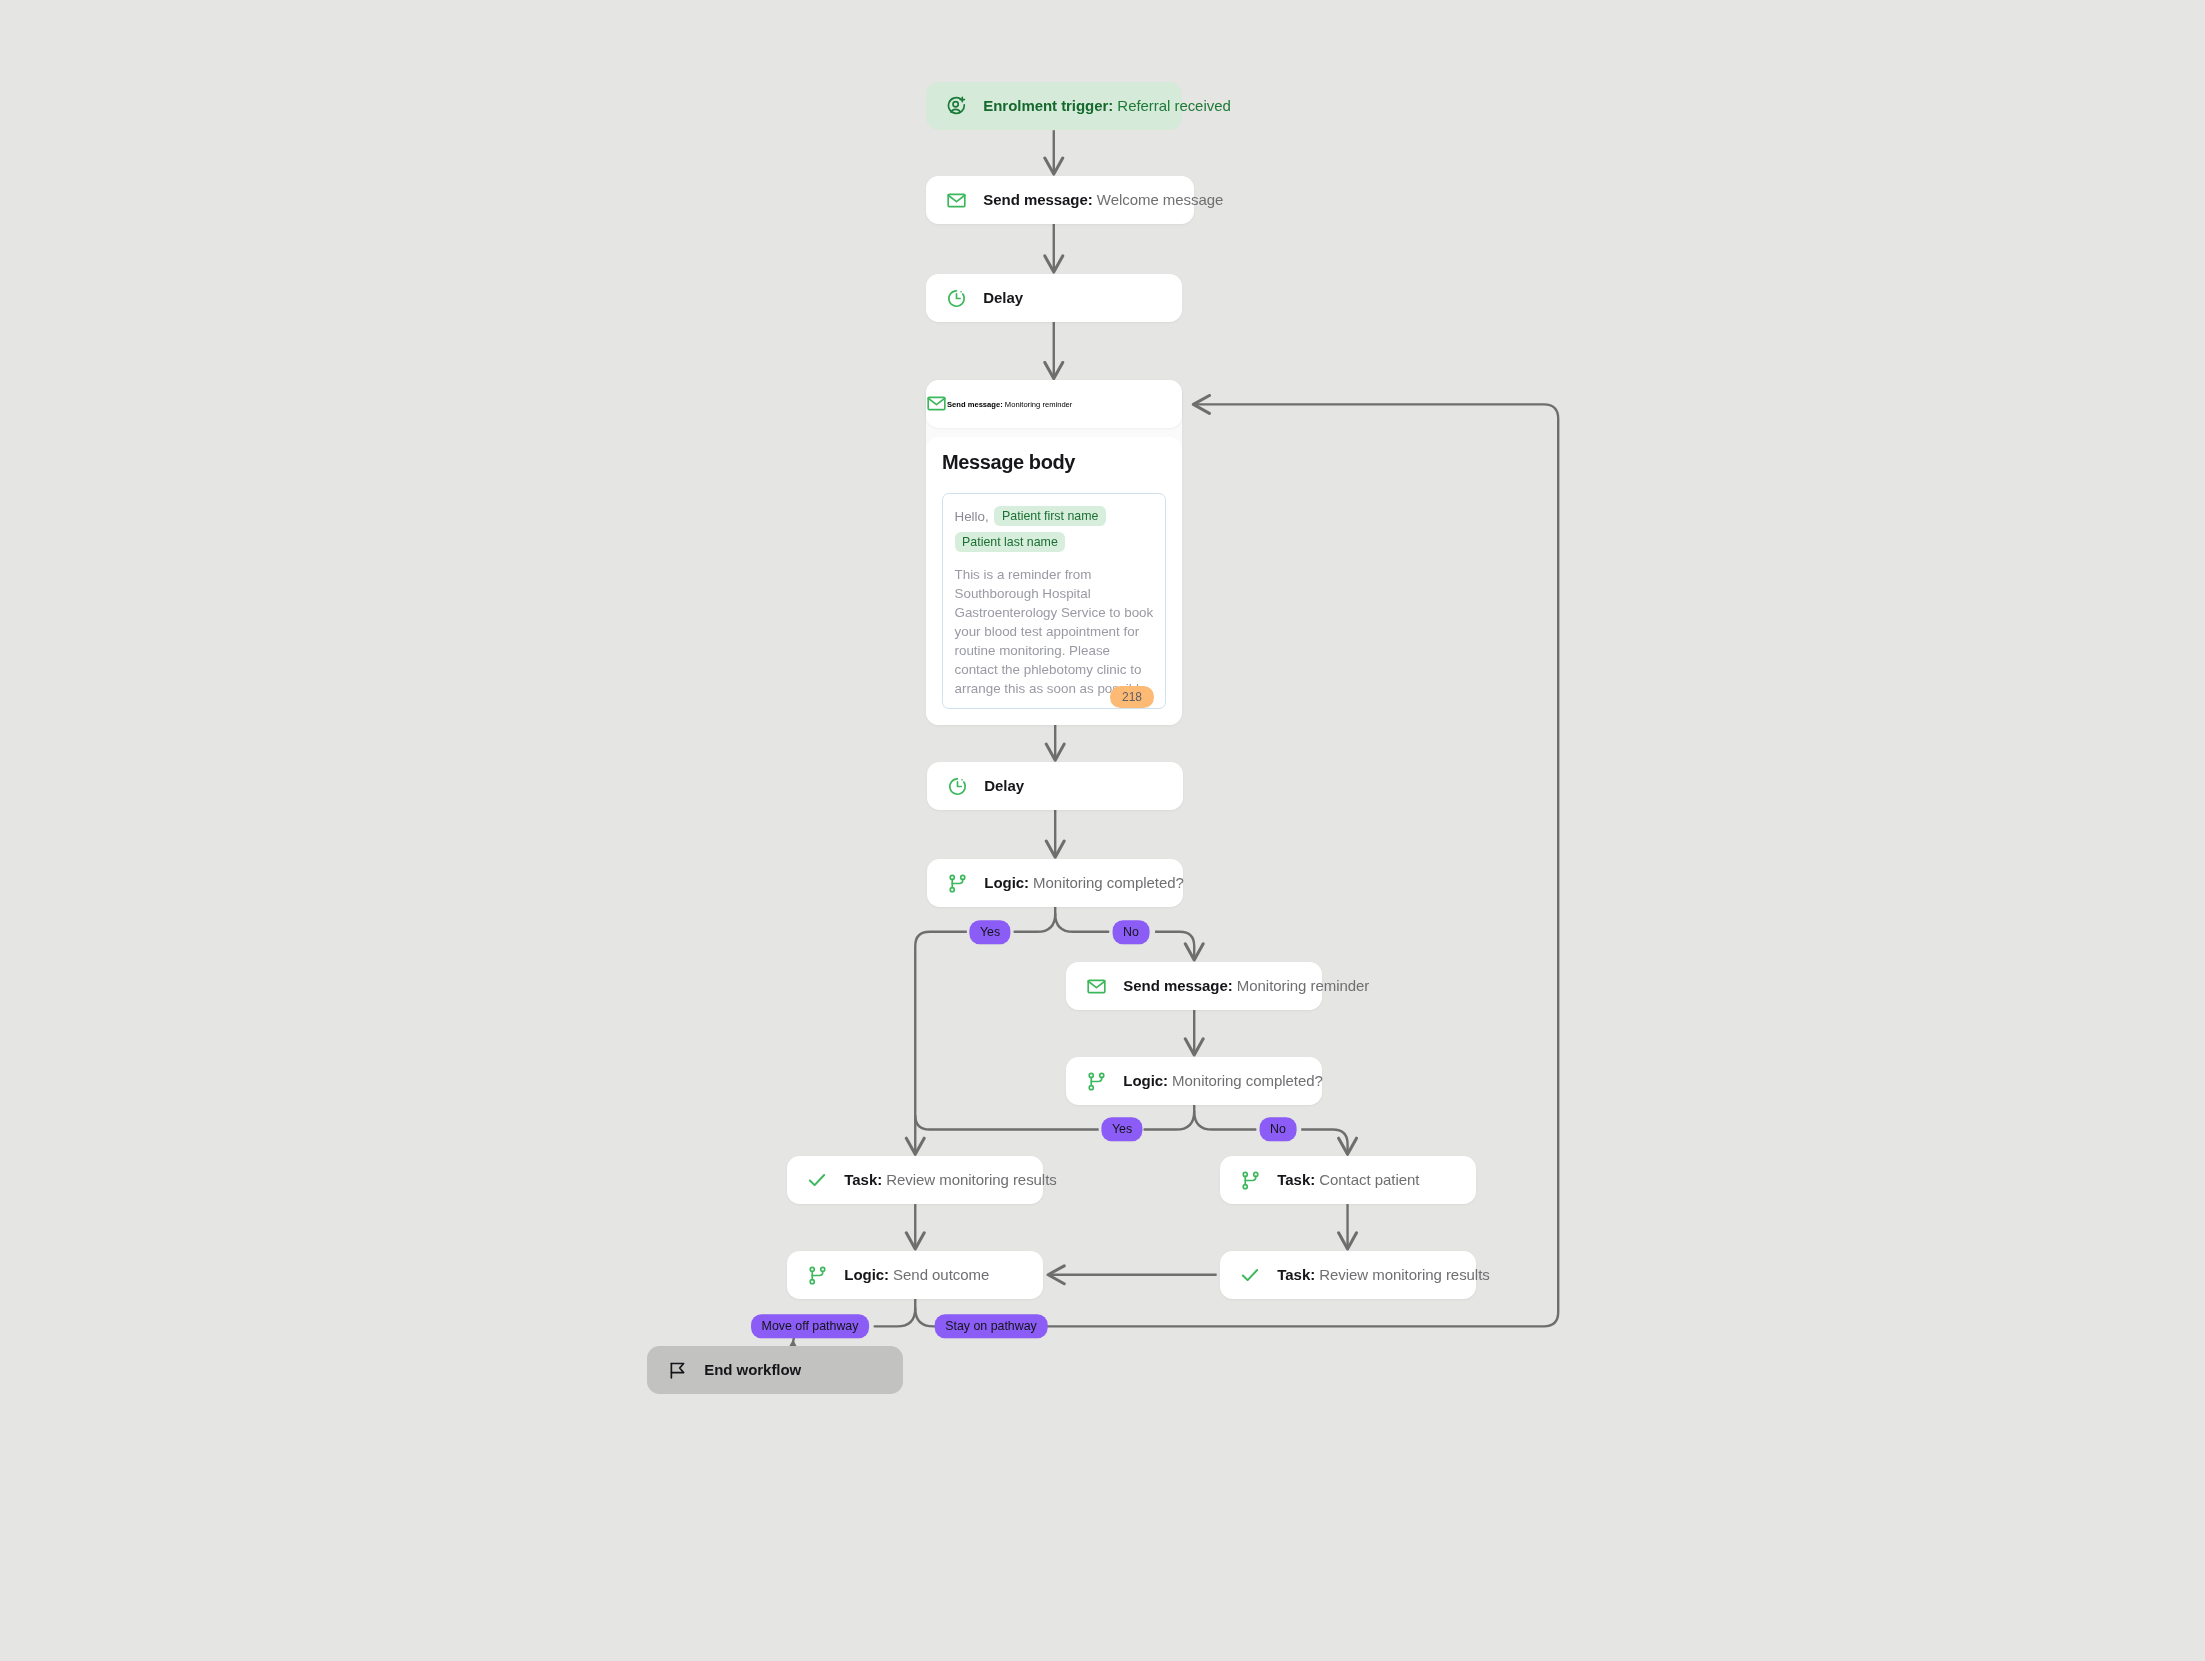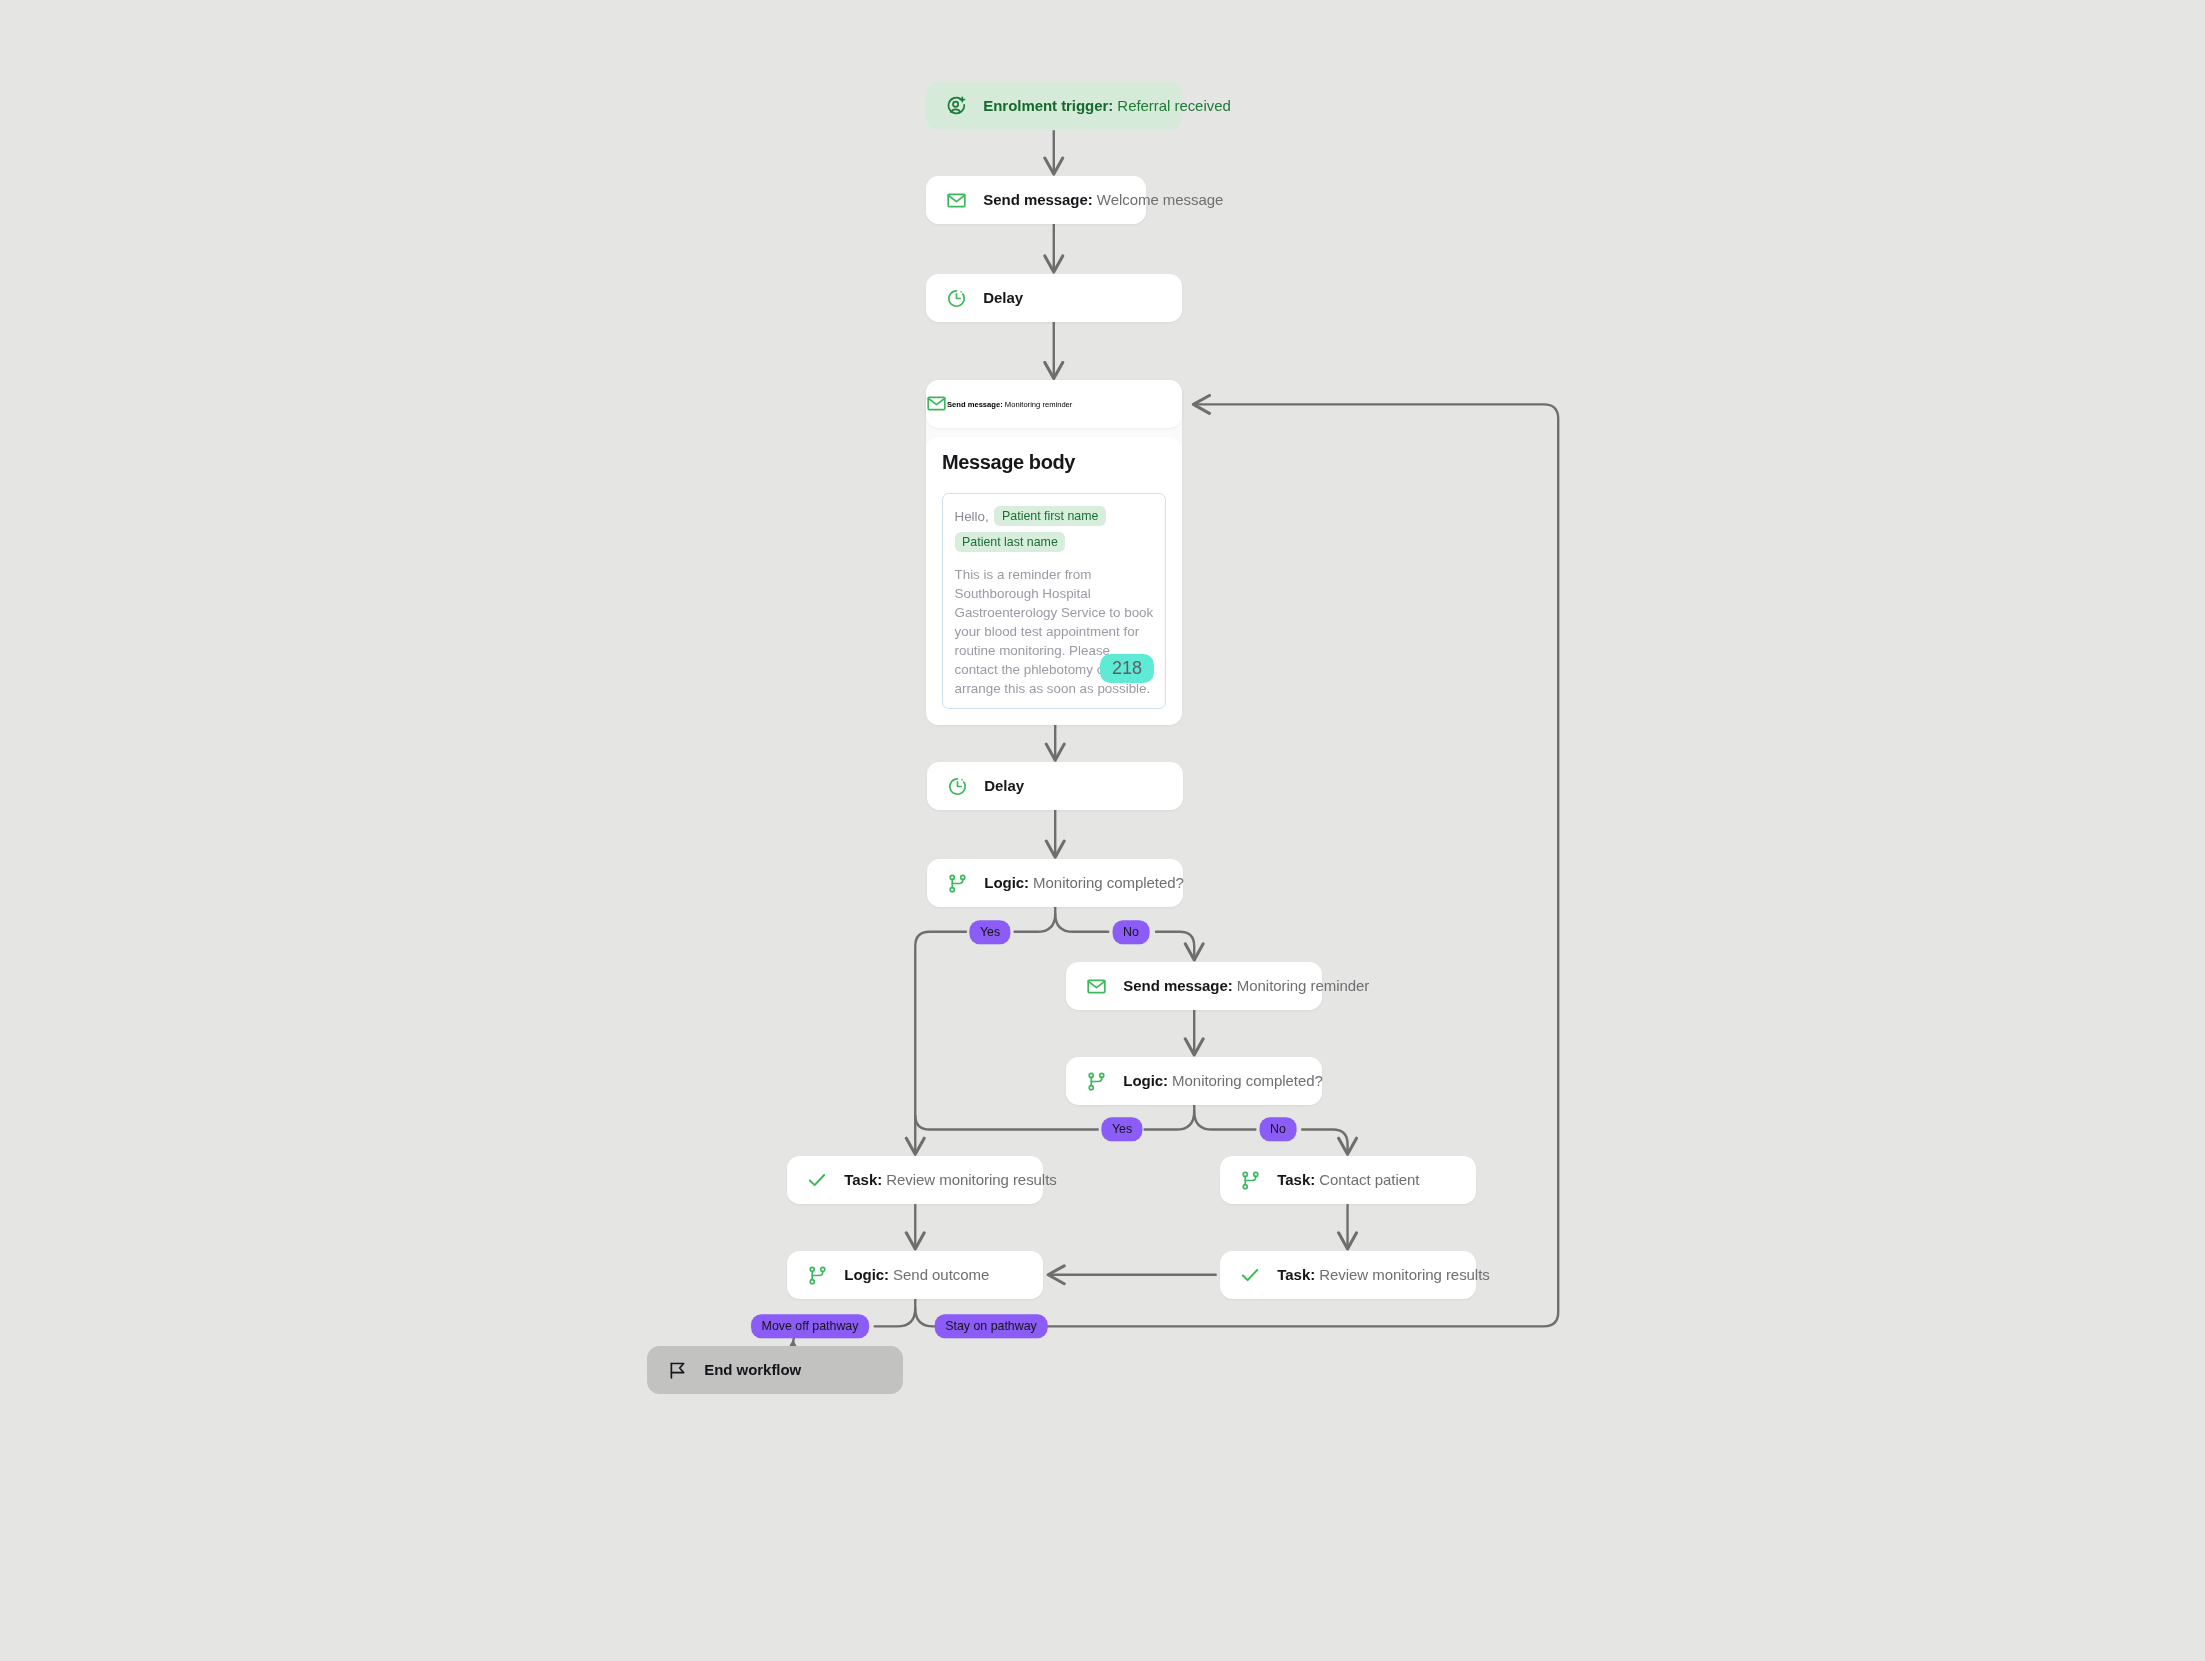--- a/index.html
+++ b/index.html
@@ -132,24 +132,24 @@
   }
   .bodytext {
     font-size: 13.4px;
     line-height: 1.42;
     color: #9a9aa4;
     max-width: 201px;
   }
   .counter {
     position: absolute;
     right: 11.5px;
-    bottom: 25px;
-    background: #5eead4;
+    bottom: 0;
+    background: #fdba74;
     color: #5e5e66;
-    font-size: 18px;
+    font-size: 12px;
     border-radius: 10.5px;
     padding: 4.3px 11.5px;
   }
 
   .edgelabel {
     position: absolute;
     transform: translate(-50%, -50%);
     background: #8b5cf6;
     border-radius: 10.5px;
     padding: 4.8px 10.5px;
@@ -203,21 +203,21 @@
       <svg width="21" height="21" viewBox="0 0 24 24" fill="none" stroke="#1a7a38" stroke-width="1.9" stroke-linecap="round" stroke-linejoin="round">
         <path d="M16.5 3.2A9 9 0 1 0 20.8 10"></path>
         <circle cx="11" cy="9.4" r="3"></circle>
         <path d="M5.6 18.4a6.2 6.2 0 0 1 10.8 0"></path>
         <path d="M18.6 1.6v5M16.1 4.1h5"></path>
       </svg>
     </span>
     <span class="lbl"><b>Enrolment trigger:</b><span> Referral received</span></span>
   </div>
 
-  <div class="node" style="left:926px;top:176px;width:220px;height:48px;">
+  <div class="node" style="left:926px;top:176px;width:268px;height:48px;">
     <span class="ico">
       <svg width="21" height="21" viewBox="0 0 24 24" fill="none" stroke="#3cb85c" stroke-width="1.9" stroke-linecap="round" stroke-linejoin="round">
         <rect x="2.5" y="5" width="19" height="14" rx="1.2"></rect>
         <path d="M2.5 6 L12 13.2 L21.5 6"></path>
       </svg>
     </span>
     <span class="lbl"><b>Send message:</b><span> Welcome message</span></span>
   </div>
 
   <div class="node" style="left:926px;top:274px;width:256px;height:48px;">

